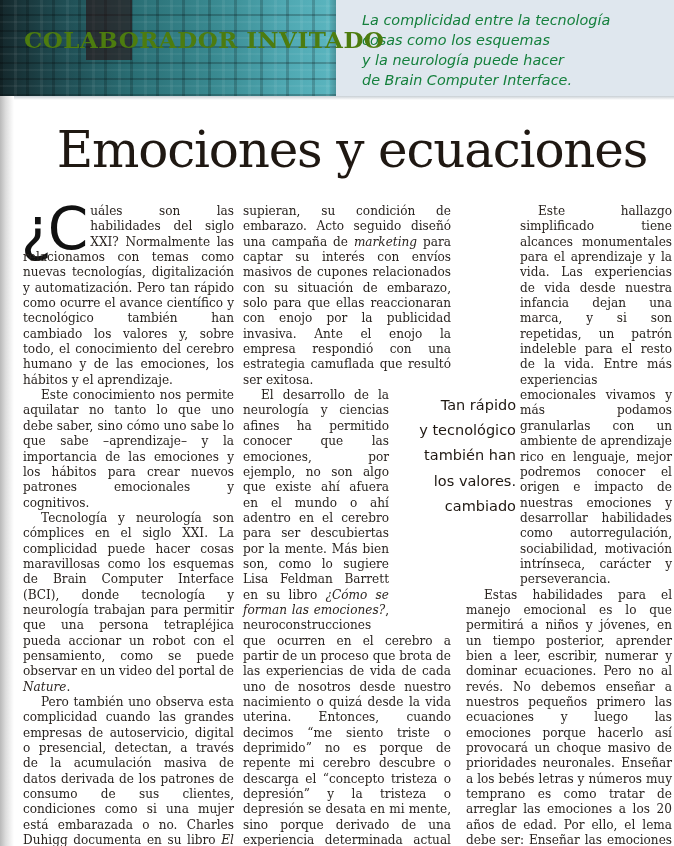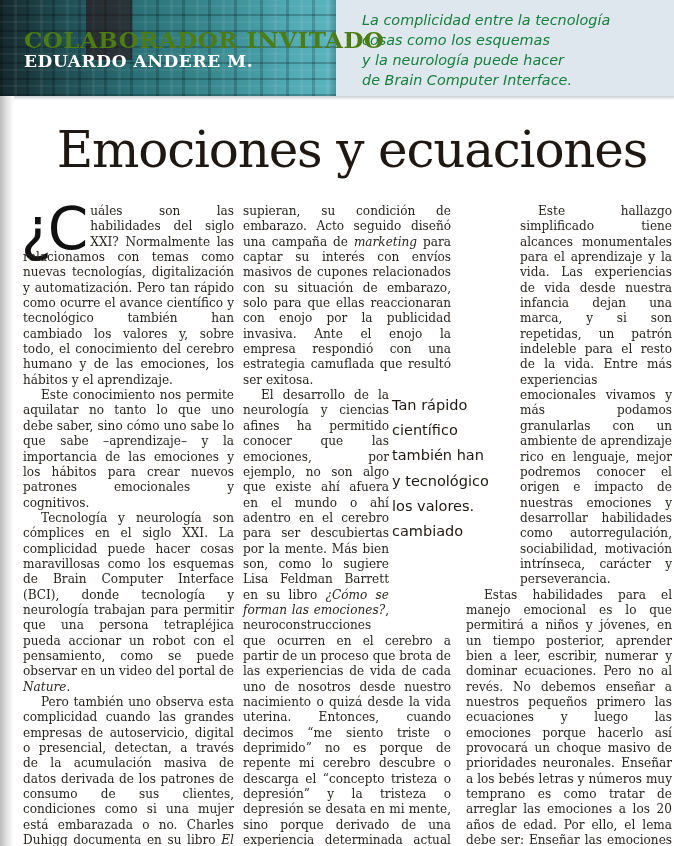--- a/index.html
+++ b/index.html
@@ -71,40 +71,39 @@
   .col2 { left:243px; width:208px; }
   .col3 { left:466px; width:206px; }
   .dropcap {
     float:left; font-family:"DejaVu Sans", sans-serif; font-size:58px; line-height:46px;
     margin:2px 6px -2px -2px; color:#111;
     letter-spacing:-4px;
   }
   em { font-style:italic;margin-top:28px; }
   
   .pullquote {
-    position:absolute; left:392px; top:393px; width:124px; text-align:left;
+    position:absolute; left:392px; top:393px; width:124px; text-align:right;
     font-family:"DejaVu Sans", sans-serif; font-size:14.5px; line-height:25.2px;
     color:#1f1812;
   }
   .pullquote span { display:block; white-space:nowrap; }
   .signoff {
     position:absolute; left:470px; top:815px; width:202px; text-align:right;
     font-family:"DejaVu Serif", serif; font-style:italic; font-size:11.3px; line-height:15px;
     color:#2a2420;
     margin-top:36px;
   }
   .signoff span { display:block; white-space:nowrap; }
 </style>
 </head>
 <body>
 
 <div class="banner">
   <div class="banner-image"></div>
   <div class="kicker">COLABORADOR INVITADO</div>
-  <div class="byline">EDUARDO ANDERE M.</div>
   <div class="deck">
     <span>La complicidad entre la tecnología</span>
     <span>cosas como los esquemas</span>
     <span>y la neurología puede hacer</span>
     <span>de Brain Computer Interface.</span>
   </div>
 </div>
 <div class="banner-bottom"></div>
 <div class="page-shadow"></div>
 
@@ -134,23 +133,22 @@
   </p>
   <div style="float: right; width: 62px; height: 218px; margin-top: 18px;"></div>
     <p class="indent" style="">
     <span>El desarrollo de la neurología y ciencias afines ha permitido conocer que las emociones, por ejemplo, no son algo que existe ahí afuera en el mundo o ahí adentro en el cerebro para ser descubiertas por la mente. Más bien son, como lo sugiere Lisa Feldman Barrett en su libro</span>
     <em>¿Cómo se forman las emociones?</em><span>, neuroconstrucciones que ocurren en el cerebro a partir de un proceso que brota de las experiencias de vida de cada uno de nosotros desde nuestro nacimiento o quizá desde la vida uterina. Entonces, cuando decimos “me siento triste o deprimido” no es porque de repente mi cerebro descubre o descarga el “concepto tristeza o depresión” y la tristeza o depresión se desata en mi mente, sino porque derivado de una experiencia determinada actual similar a otras experiencias del pasado, mi cerebro empareja qué experiencia en el pasado, de todas mis experiencias vividas, se parece a la</span>
   </p>
 </div>
 
 <div class="pullquote">
   <span>Tan rápido</span>
-  <span>científico</span>
+  <span>y tecnológico</span>
   <span>también han</span>
-  <span>y tecnológico</span>
   <span>los valores.</span>
   <span>cambiado</span>
 </div>
 
 <div class="col col3">
   <div style="float: left; width: 54px; height: 232px; margin-top: 150px;"></div>
     <p class="indent">Este hallazgo simplificado tiene alcances monumentales para el aprendizaje y la vida. Las experiencias de vida desde nuestra infancia dejan una marca, y si son repetidas, un patrón indeleble para el resto de la vida. Entre más experiencias emocionales vivamos y más podamos granularlas con un ambiente de aprendizaje rico en lenguaje, mejor podremos conocer el origen e impacto de nuestras emociones y desarrollar habilidades como autorregulación, sociabilidad, motivación intrínseca, carácter y perseverancia.</p>
   <p class="indent">Estas habilidades para el manejo emocional es lo que permitirá a niños y jóvenes, en un tiempo posterior, aprender bien a leer, escribir, numerar y dominar ecuaciones. Pero no al revés. No debemos enseñar a nuestros pequeños primero las ecuaciones y luego las emociones porque hacerlo así provocará un choque masivo de prioridades neuronales. Enseñar a los bebés letras y números muy temprano es como tratar de arreglar las emociones a los 20 años de edad. Por ello, el lema debe ser: Enseñar las emociones para aprender las ecuaciones.</p>
 </div>
 

